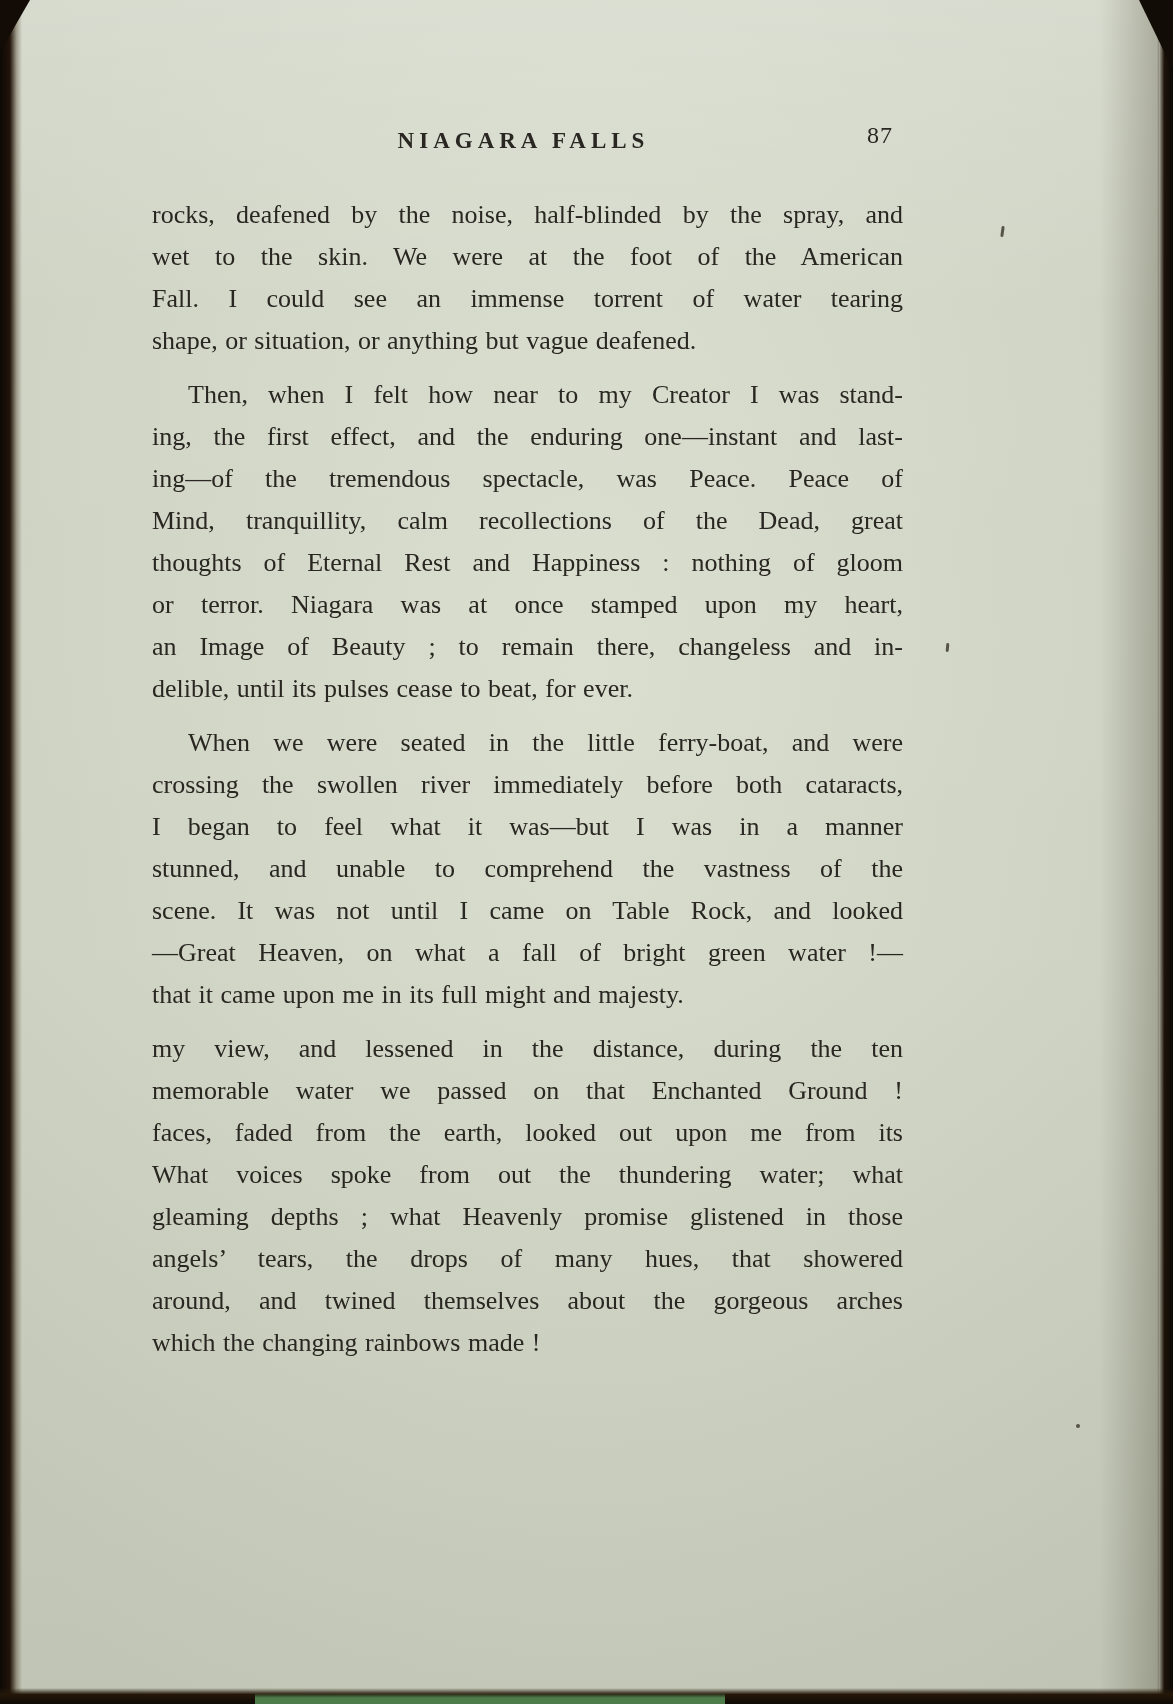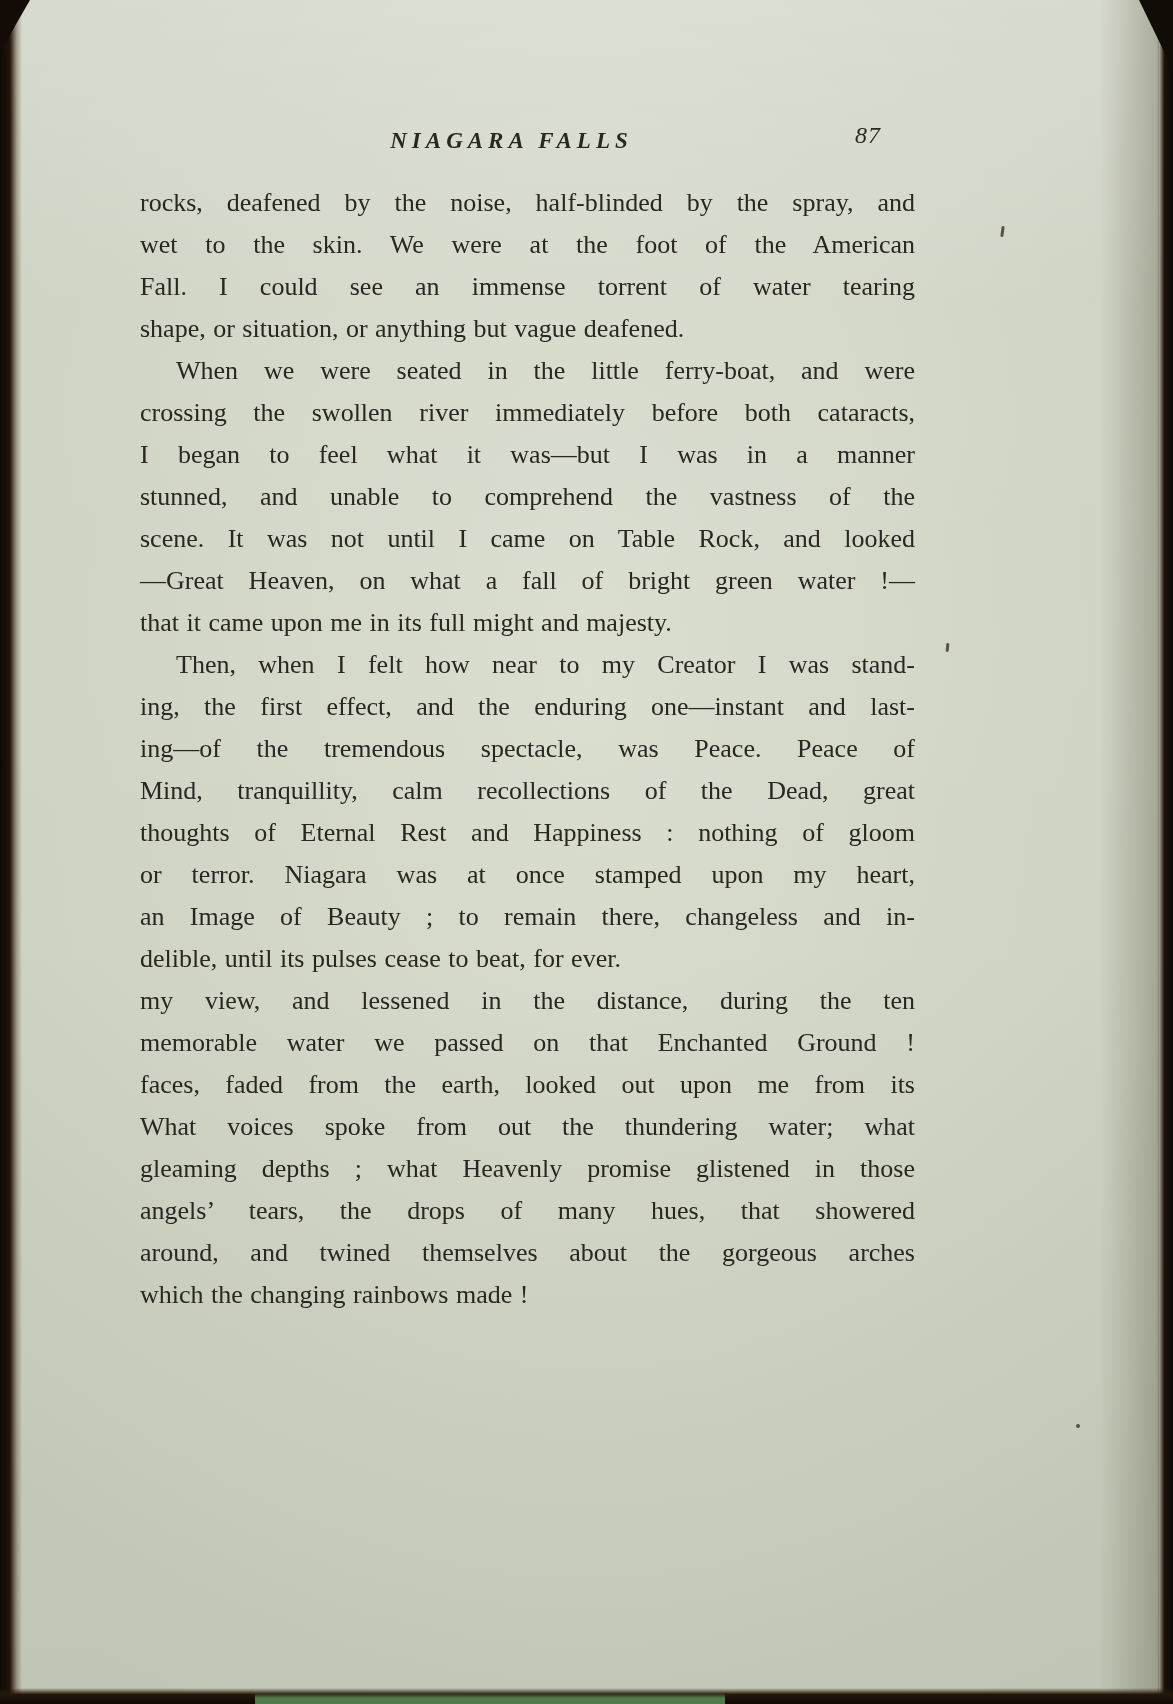--- a/index.html
+++ b/index.html
@@ -76,25 +76,24 @@
     background: rgba(45,40,32,0.75);
     border-radius: 2px;
   }
   .speck-1 { left: 1001px; top: 226px; width: 3px; height: 11px; transform: rotate(8deg); }
   .speck-2 { left: 946px; top: 643px; width: 3px; height: 9px; transform: rotate(5deg); }
   .speck-3 { left: 1076px; top: 1424px; width: 4px; height: 4px; border-radius: 50%; }
 
   
   .running-header {
     position: absolute;
-    left: 124px;
+    left: 136px;
     top: 128px;
     width: 775px;
     height: 34px;
-    font-style: italic;
   }
   .header-title {
     position: absolute;
     left: 0; right: 0;
     text-align: center;
     font-size: 23px;
     font-weight: bold;
     letter-spacing: 5px;
     color: var(--ink, #2a2722);
   }
@@ -106,21 +105,21 @@
     letter-spacing: 1px;
     color: var(--ink, #2a2722);
   }
   .body-text {
     position: absolute;
     left: 140px;
     top: 182px;
     width: 775px;
     color: var(--ink, #2a2722);
   }
-  .para { margin: 0; }
+  .para { margin: 12px; }
   .line {
     font-size: 26px;
     line-height: 42px;
     text-align: justify;
     text-align-last: justify;
     word-spacing: 1px;
     white-space: normal;
   }
   .line.last {
     text-align-last: left;
@@ -141,37 +140,37 @@
   </div>
 
   <div class="body-text">
       <div class="para">
         <div class="line">rocks, deafened by the noise, half-blinded by the spray, and</div>
         <div class="line">wet to the skin. We were at the foot of the American</div>
         <div class="line">Fall. I could see an immense torrent of water tearing</div>
         <div class="line last">shape, or situation, or anything but vague deafened.</div>
       </div>
       <div class="para">
-        <div class="line indent">When we were seated in the little ferry-boat, and were</div>
-        <div class="line">crossing the swollen river immediately before both cataracts,</div>
-        <div class="line">I began to feel what it was—but I was in a manner</div>
-        <div class="line">stunned, and unable to comprehend the vastness of the</div>
-        <div class="line">scene. It was not until I came on Table Rock, and looked</div>
-        <div class="line">—Great Heaven, on what a fall of bright green water !—</div>
-        <div class="line last">that it came upon me in its full might and majesty.</div>
-      </div>
-      <div class="para">
         <div class="line indent">Then, when I felt how near to my Creator I was stand-</div>
         <div class="line">ing, the first effect, and the enduring one—instant and last-</div>
         <div class="line">ing—of the tremendous spectacle, was Peace. Peace of</div>
         <div class="line">Mind, tranquillity, calm recollections of the Dead, great</div>
         <div class="line">thoughts of Eternal Rest and Happiness : nothing of gloom</div>
         <div class="line">or terror. Niagara was at once stamped upon my heart,</div>
         <div class="line">an Image of Beauty ; to remain there, changeless and in-</div>
         <div class="line last">delible, until its pulses cease to beat, for ever.</div>
+      </div>
+      <div class="para">
+        <div class="line indent">When we were seated in the little ferry-boat, and were</div>
+        <div class="line">crossing the swollen river immediately before both cataracts,</div>
+        <div class="line">I began to feel what it was—but I was in a manner</div>
+        <div class="line">stunned, and unable to comprehend the vastness of the</div>
+        <div class="line">scene. It was not until I came on Table Rock, and looked</div>
+        <div class="line">—Great Heaven, on what a fall of bright green water !—</div>
+        <div class="line last">that it came upon me in its full might and majesty.</div>
       </div>
       <div class="para">
         <div class="line">my view, and lessened in the distance, during the ten</div>
         <div class="line">memorable water we passed on that Enchanted Ground !</div>
         <div class="line">faces, faded from the earth, looked out upon me from its</div>
         <div class="line">What voices spoke from out the thundering water; what</div>
         <div class="line">gleaming depths ; what Heavenly promise glistened in those</div>
         <div class="line">angels’ tears, the drops of many hues, that showered</div>
         <div class="line">around, and twined themselves about the gorgeous arches</div>
         <div class="line last">which the changing rainbows made !</div>

